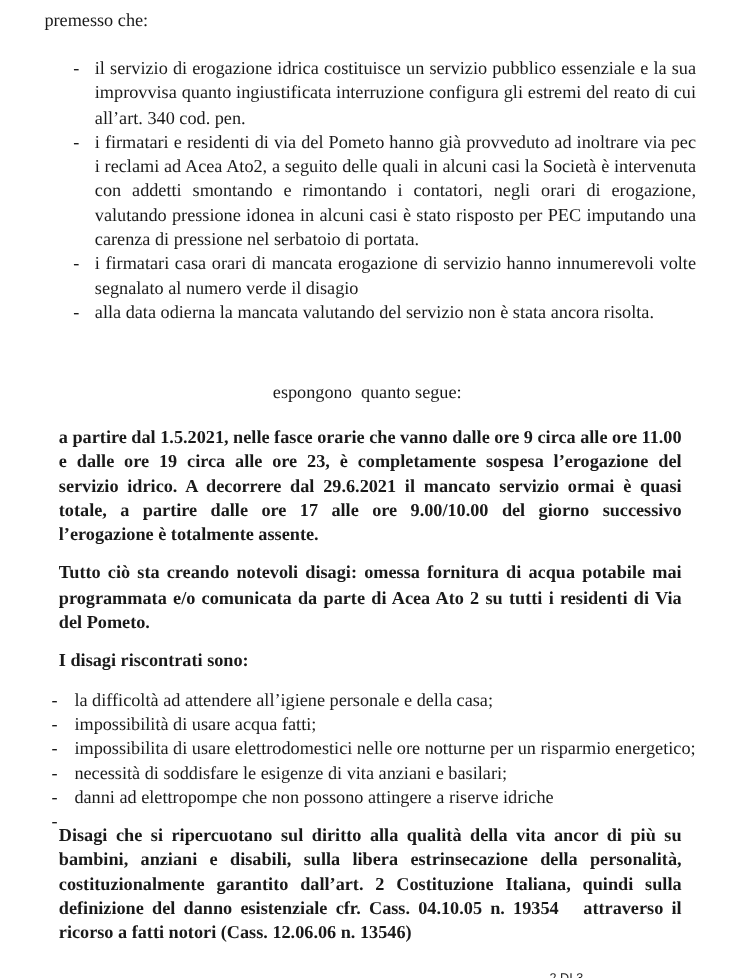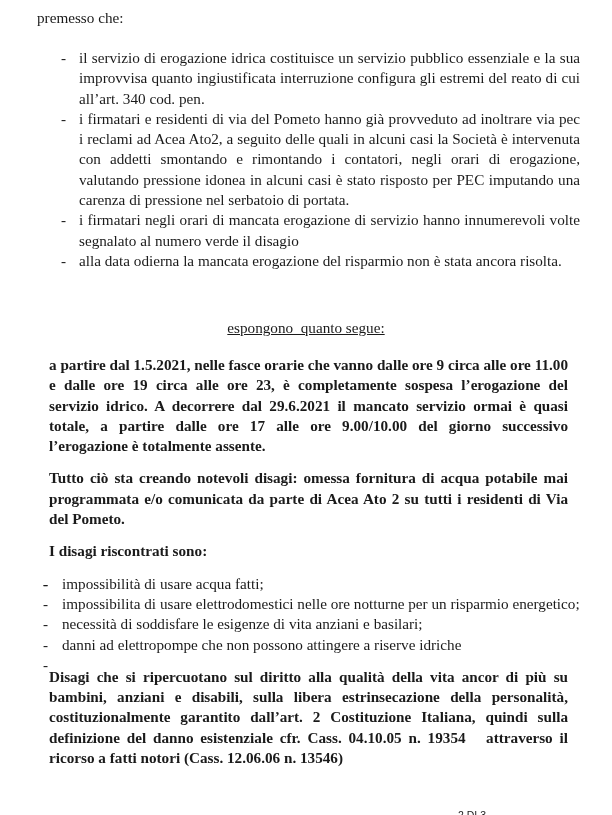--- a/index.html
+++ b/index.html
@@ -23,32 +23,32 @@
 </head>
 <body>
 
 <div class="page">
 
   <div class="intro txt">premesso che:</div>
 
   <ul class="list1 txt">
     <li><span class="dash">-</span><span>il servizio di erogazione idrica costituisce un servizio pubblico essenziale e la sua improvvisa quanto ingiustificata interruzione configura gli estremi del reato di cui all’art. 340 cod. pen.</span></li>
     <li><span class="dash">-</span><span>i firmatari e residenti di via del Pometo hanno già provveduto ad inoltrare via pec i reclami ad Acea Ato2, a seguito delle quali in alcuni casi la Società è intervenuta con addetti smontando e rimontando i contatori, negli orari di erogazione, valutando pressione idonea in alcuni casi è stato risposto per PEC imputando una carenza di pressione nel serbatoio di portata.</span></li>
-    <li><span class="dash">-</span><span>i firmatari negli orari di mancata erogazione di servizio hanno innumerevoli volte segnalato al numero verde il disagio</span></li>
-    <li><span class="dash">-</span><span>alla data odierna la mancata erogazione del risparmio non è stata ancora risolta.</span></li>
+    <li><span class="dash">-</span><span>i firmatari casa orari di mancata erogazione di servizio hanno innumerevoli volte segnalato al numero verde il disagio</span></li>
+    <li><span class="dash">-</span><span>alla data odierna la mancata valutando del servizio non è stata ancora risolta.</span></li>
   </ul>
 
-  <div class="heading txt" style="white-space: pre; text-decoration: underline;">espongono  quanto segue:</div>
+  <div class="heading txt" style="white-space: pre;">espongono  quanto segue:</div>
 
   <div class="body-block txt">
     <p class="para">a partire dal 1.5.2021, nelle fasce orarie che vanno dalle ore 9 circa alle ore 11.00 e dalle ore 19 circa alle ore 23, è completamente sospesa l’erogazione del servizio idrico. A decorrere dal 29.6.2021 il mancato servizio ormai è quasi totale, a partire dalle ore 17 alle ore 9.00/10.00 del giorno successivo l’erogazione è totalmente assente.</p>
     <p class="para">Tutto ciò sta creando notevoli disagi: omessa fornitura di acqua potabile mai programmata e/o comunicata da parte di Acea Ato 2 su tutti i residenti di Via del Pometo.</p>
     <p class="para">I disagi riscontrati sono:</p>
     <ul class="list2">
-      <li><span class="dash">-</span></li>
+      <li><span class="dash">-</span><span>la difficoltà ad attendere all’igiene personale e della casa;</span></li>
       <li><span class="dash">-</span><span>impossibilità di usare acqua fatti;</span></li>
       <li><span class="dash">-</span><span>impossibilita di usare elettrodomestici nelle ore notturne per un risparmio energetico;</span></li>
       <li><span class="dash">-</span><span>necessità di soddisfare le esigenze di vita anziani e basilari;</span></li>
       <li><span class="dash">-</span><span>danni ad elettropompe che non possono attingere a riserve idriche</span></li>
       <li><span class="dash">-</span></li>
     </ul>
     <p class="para" style="white-space: pre-wrap;">Disagi che si ripercuotano sul diritto alla qualità della vita ancor di più su bambini, anziani e disabili, sulla libera estrinsecazione della personalità, costituzionalmente garantito dall’art. 2 Costituzione Italiana, quindi sulla definizione del danno esistenziale cfr. Cass. 04.10.05 n. 19354   attraverso il ricorso a fatti notori (Cass. 12.06.06 n. 13546)</p>
   </div>
 
   <div class="pagenum">2 DI 3</div>

